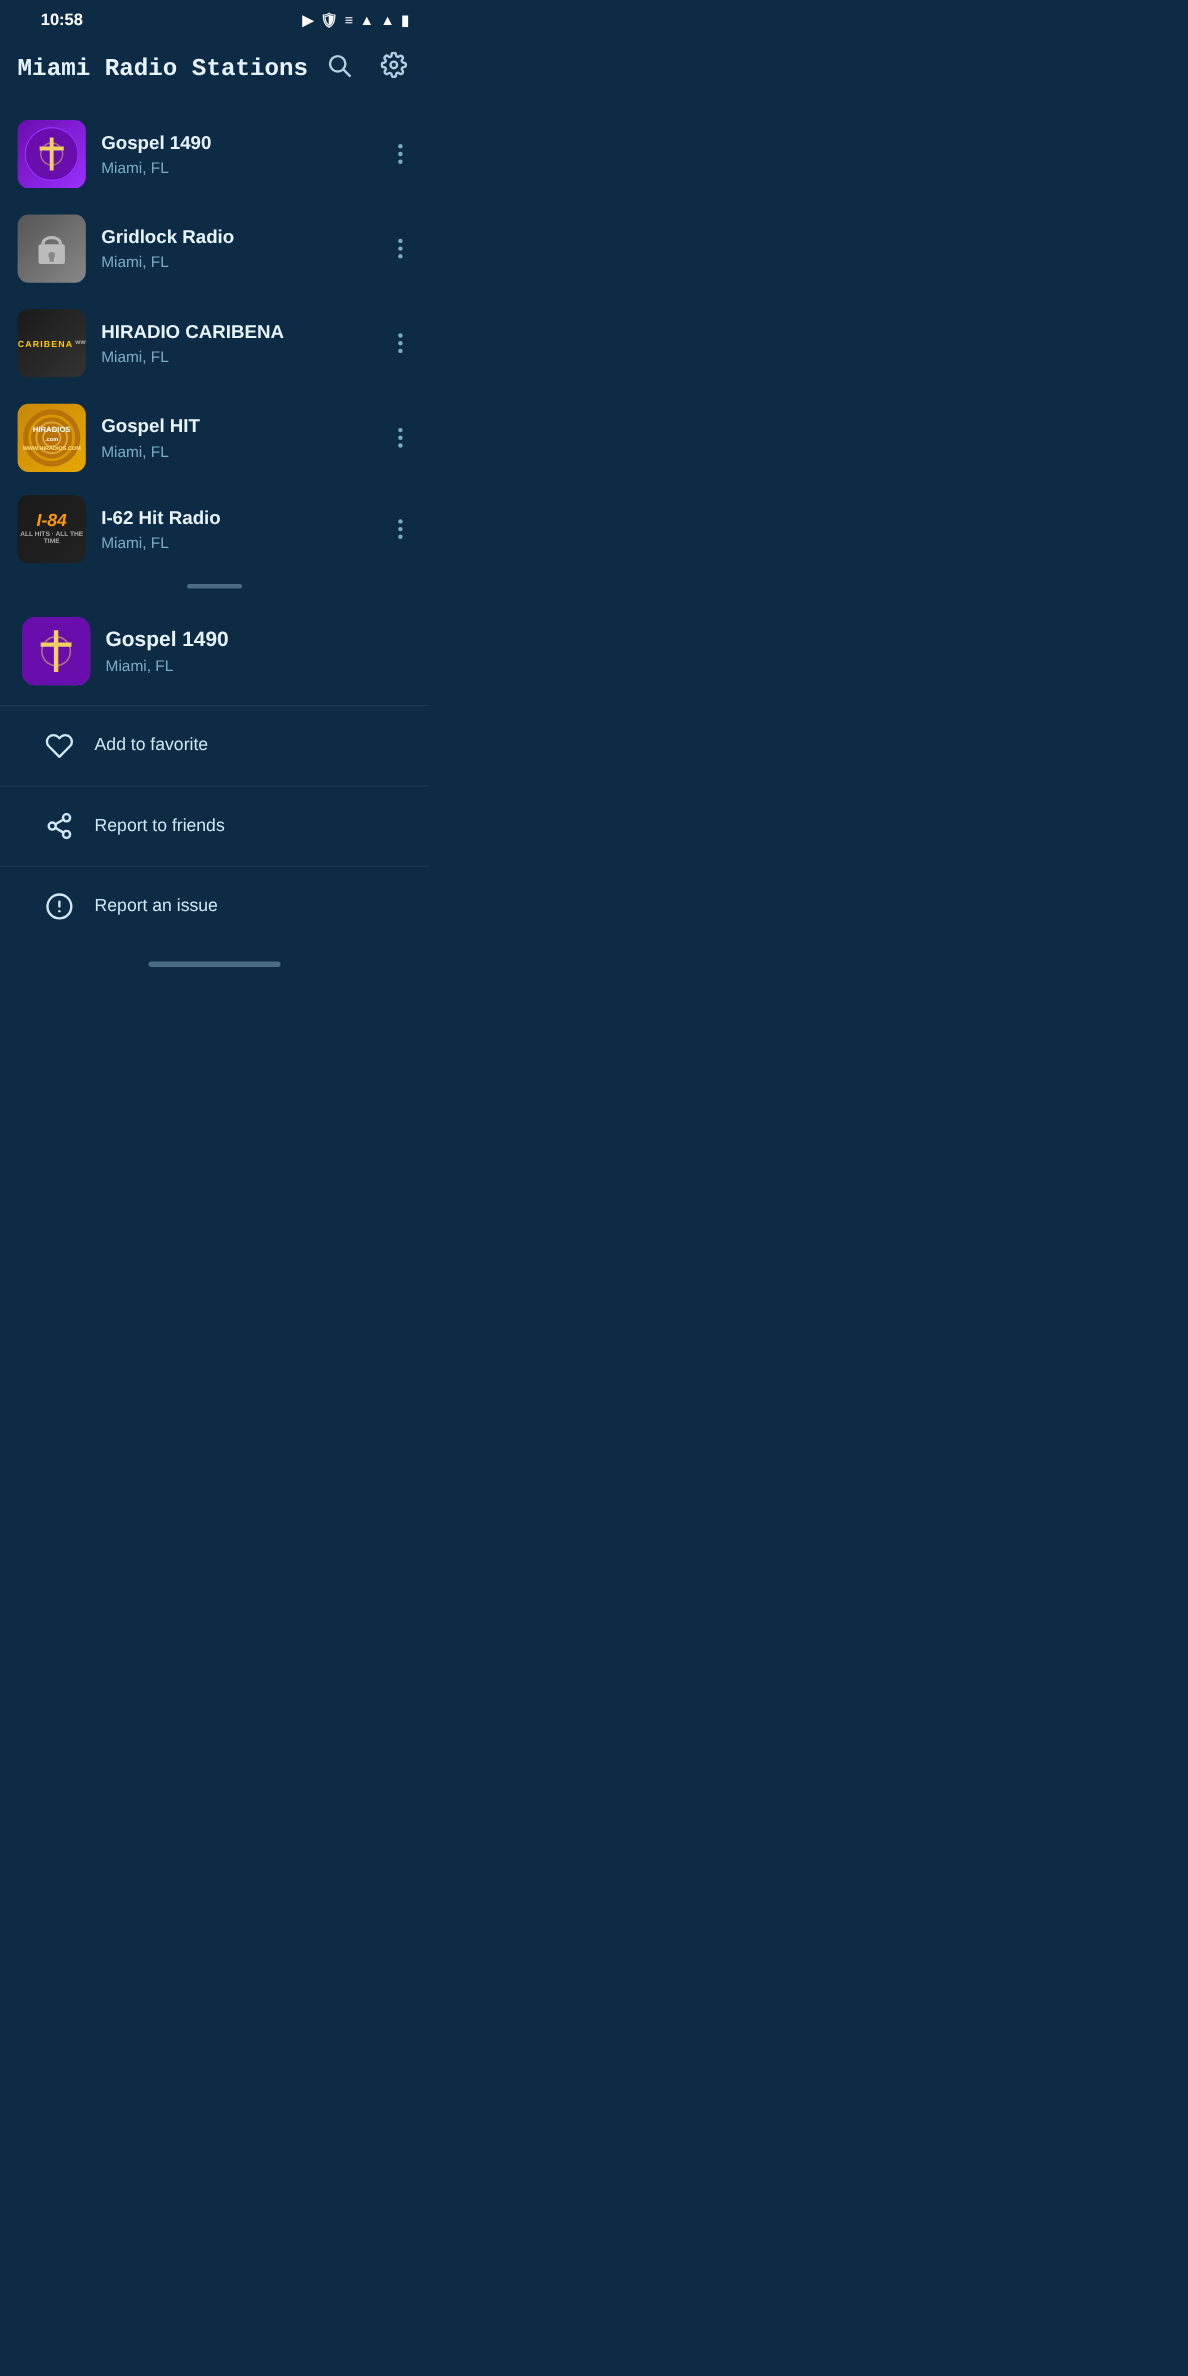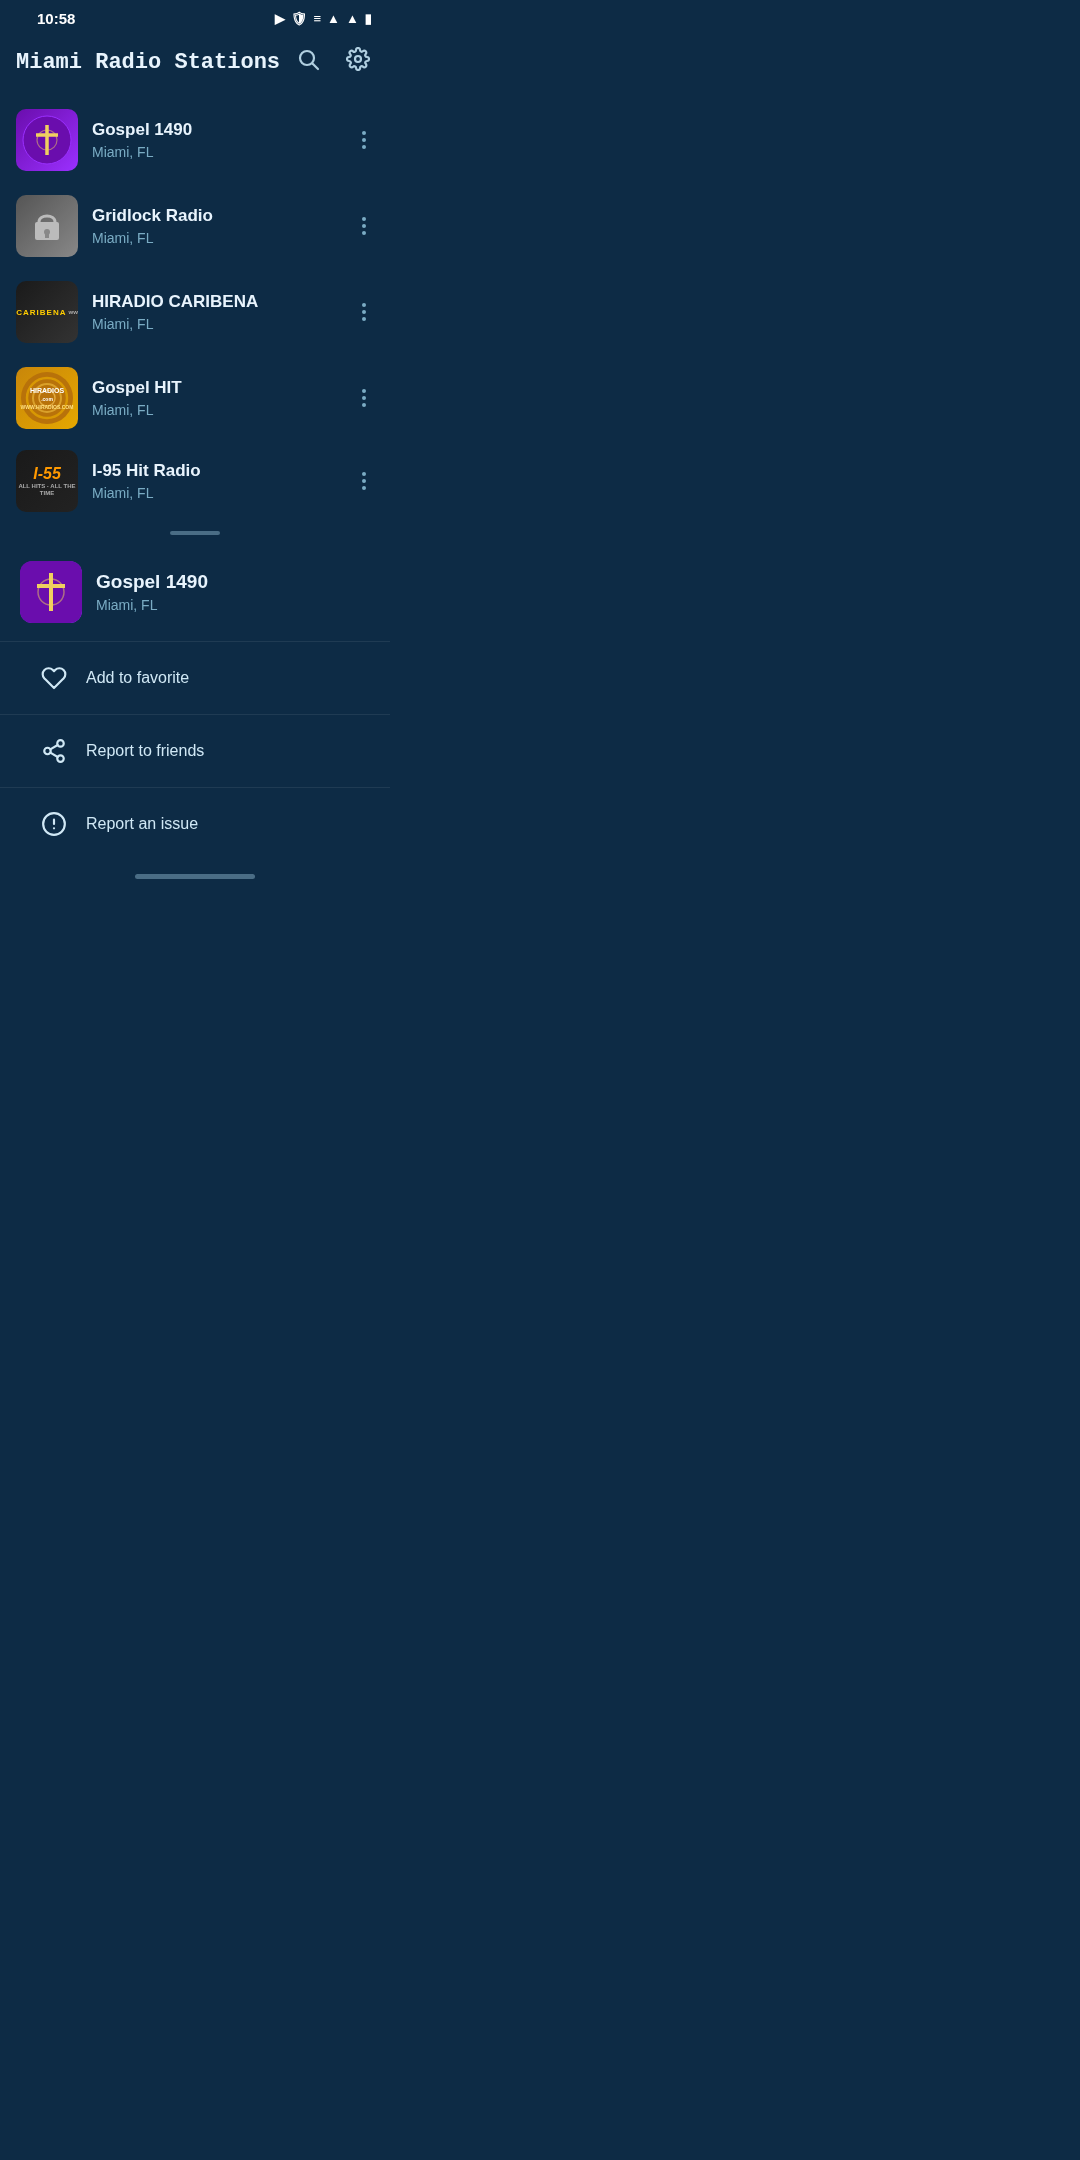--- a/index.html
+++ b/index.html
@@ -374,26 +374,26 @@
     <button class="more-btn">
       <div class="more-dot"></div>
       <div class="more-dot"></div>
       <div class="more-dot"></div>
     </button>
   </div>
 
   <div class="station-item partial">
     <div class="station-logo logo-i95">
       <div style="display:flex;align-items:center;justify-content:center;width:100%;height:100%;flex-direction:column;">
-        <span style="font-size:16px;font-weight:900;color:#ff9900;font-style:italic;font-family:Arial;">I-55</span>
+        <span style="font-size:16px;font-weight:900;color:#ff9900;font-style:italic;font-family:Arial;">I-84</span>
         <span style="font-size:6px;color:#aaa;font-family:Arial;text-align:center;line-height:1.2;">ALL HITS · ALL THE TIME</span>
       </div>
     </div>
     <div class="station-info">
-      <div class="station-name">I-95 Hit Radio</div>
+      <div class="station-name">I-62 Hit Radio</div>
       <div class="station-location">Miami, FL</div>
     </div>
     <button class="more-btn">
       <div class="more-dot"></div>
       <div class="more-dot"></div>
       <div class="more-dot"></div>
     </button>
   </div>
 
 </div>

